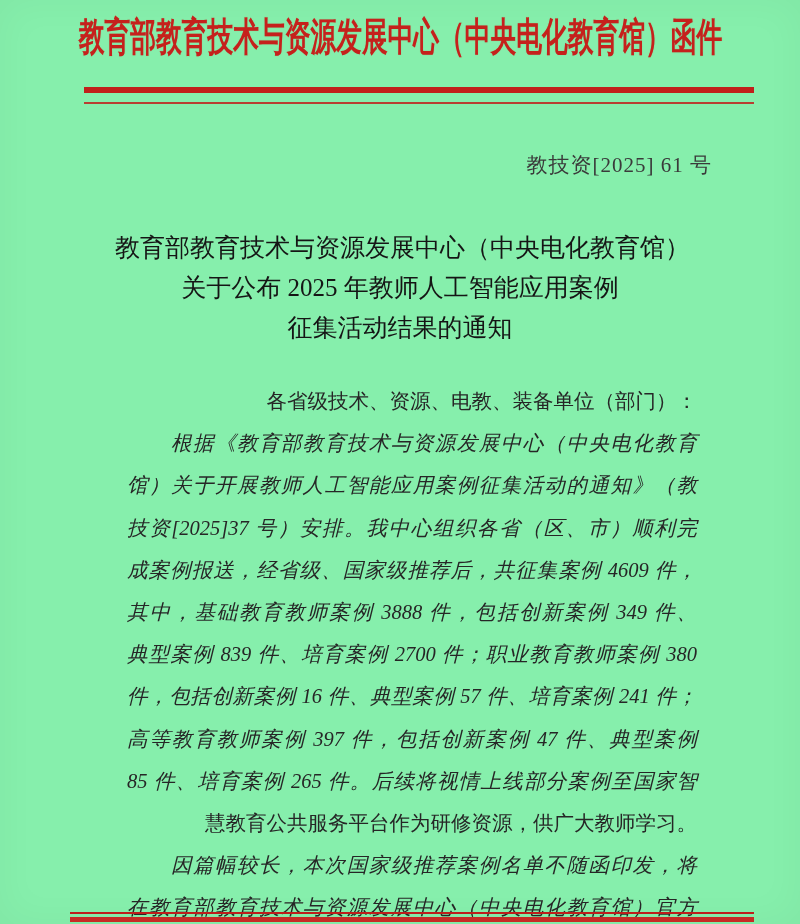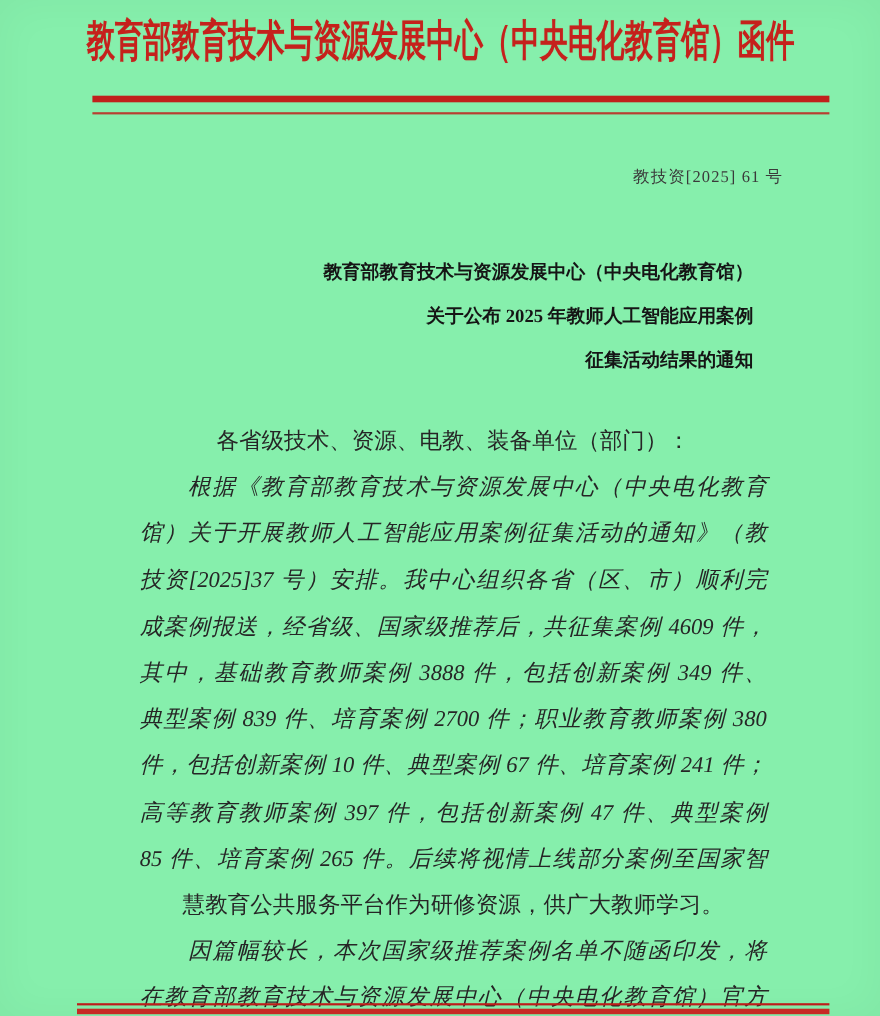--- a/index.html
+++ b/index.html
@@ -43,54 +43,54 @@
     position: absolute;
     top: 102px; left: 84px;
     width: 670px; height: 2px;
     background: #c1201b;
     opacity: 0.85;
   }
   
   .doc-number {
     position: absolute;
     top: 151px; right: 88px;
-    font-size: 15px;
+    font-size: 21px;
     color: #3a3a3a;
     letter-spacing: 1px;
     white-space: nowrap;
     margin-left: 48px;
   }
   
   .title-block {
     position: absolute;
     top: 228px; left: 115px;
     width: 570px;
-    text-align: right;
-    font-weight: bold;
+    text-align: center;
+    font-weight: normal;
     color: #151515;
-    font-size: 17px;
+    font-size: 25px;
   }
   .title-line {
     line-height: 40px;
     height: 40px;
     white-space: nowrap;
   }
   
   .body-block {
     position: absolute;
     top: 380px; left: 127px;
     width: 570px;
     font-size: 20.5px;
     color: #262626;
   }
   .bline {
     height: 42.2px;
     line-height: 42.2px;
     white-space: nowrap;
-    text-align: center;
+    text-align: right;
   }
   .bline.fill {
     white-space: normal;
     text-align: justify;
     text-align-last: justify;
     font-style: italic;
   }
   
   .rule-bottom-thin {
     position: absolute;
@@ -126,21 +126,21 @@
   </div>
 
   <div class="body-block">
     <div class="bline">各省级技术、资源、电教、装备单位（部门）：</div>
     <div class="bline fill">　　根据《教育部教育技术与资源发展中心（中央电化教育</div>
     <div class="bline fill">馆）关于开展教师人工智能应用案例征集活动的通知》（教</div>
     <div class="bline fill">技资[2025]37 号）安排。我中心组织各省（区、市）顺利完</div>
     <div class="bline fill">成案例报送，经省级、国家级推荐后，共征集案例 4609 件，</div>
     <div class="bline fill">其中，基础教育教师案例 3888 件，包括创新案例 349 件、</div>
     <div class="bline fill">典型案例 839 件、培育案例 2700 件；职业教育教师案例 380</div>
-    <div class="bline fill">件，包括创新案例 10 件、典型案例 67 件、培育案例 241 件；</div>
+    <div class="bline fill">件，包括创新案例 16 件、典型案例 57 件、培育案例 241 件；</div>
     <div class="bline fill">高等教育教师案例 397 件，包括创新案例 47 件、典型案例</div>
     <div class="bline fill">85 件、培育案例 265 件。后续将视情上线部分案例至国家智</div>
     <div class="bline">慧教育公共服务平台作为研修资源，供广大教师学习。</div>
     <div class="bline fill">　　因篇幅较长，本次国家级推荐案例名单不随函印发，将</div>
     <div class="bline fill">在教育部教育技术与资源发展中心（中央电化教育馆）官方</div>
   </div>
 
   <div class="rule-bottom-thin"></div>
   <div class="rule-bottom-thick"></div>
 

